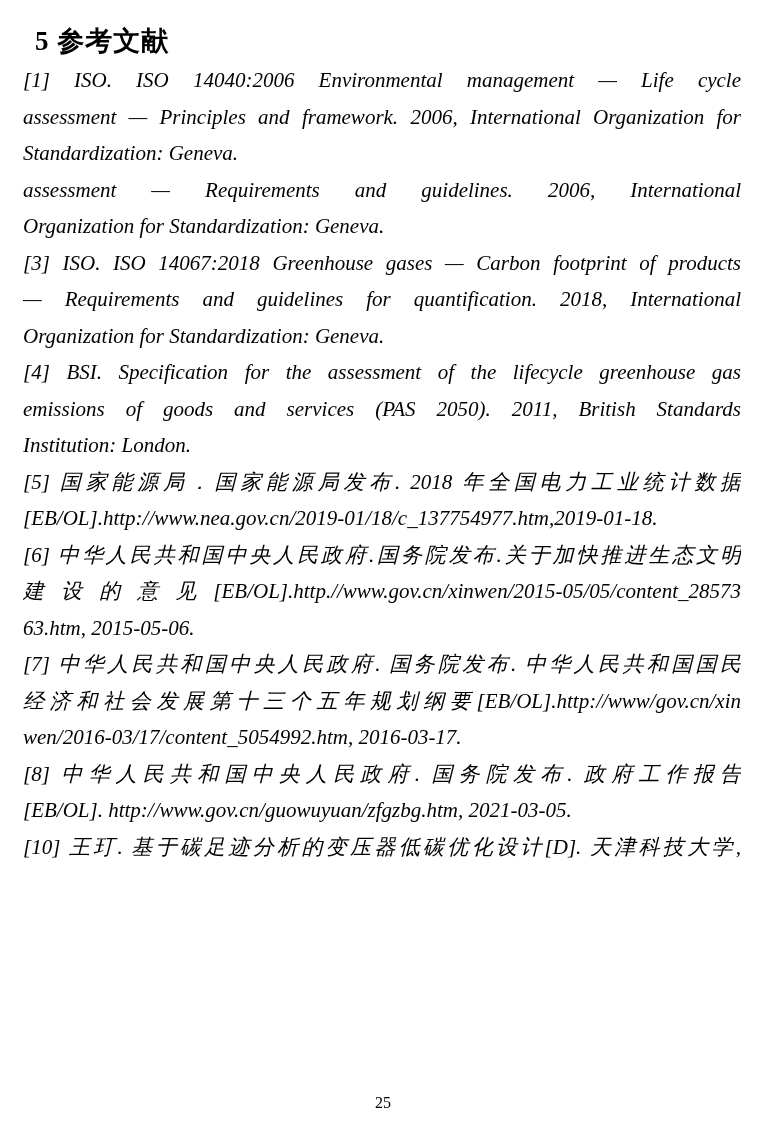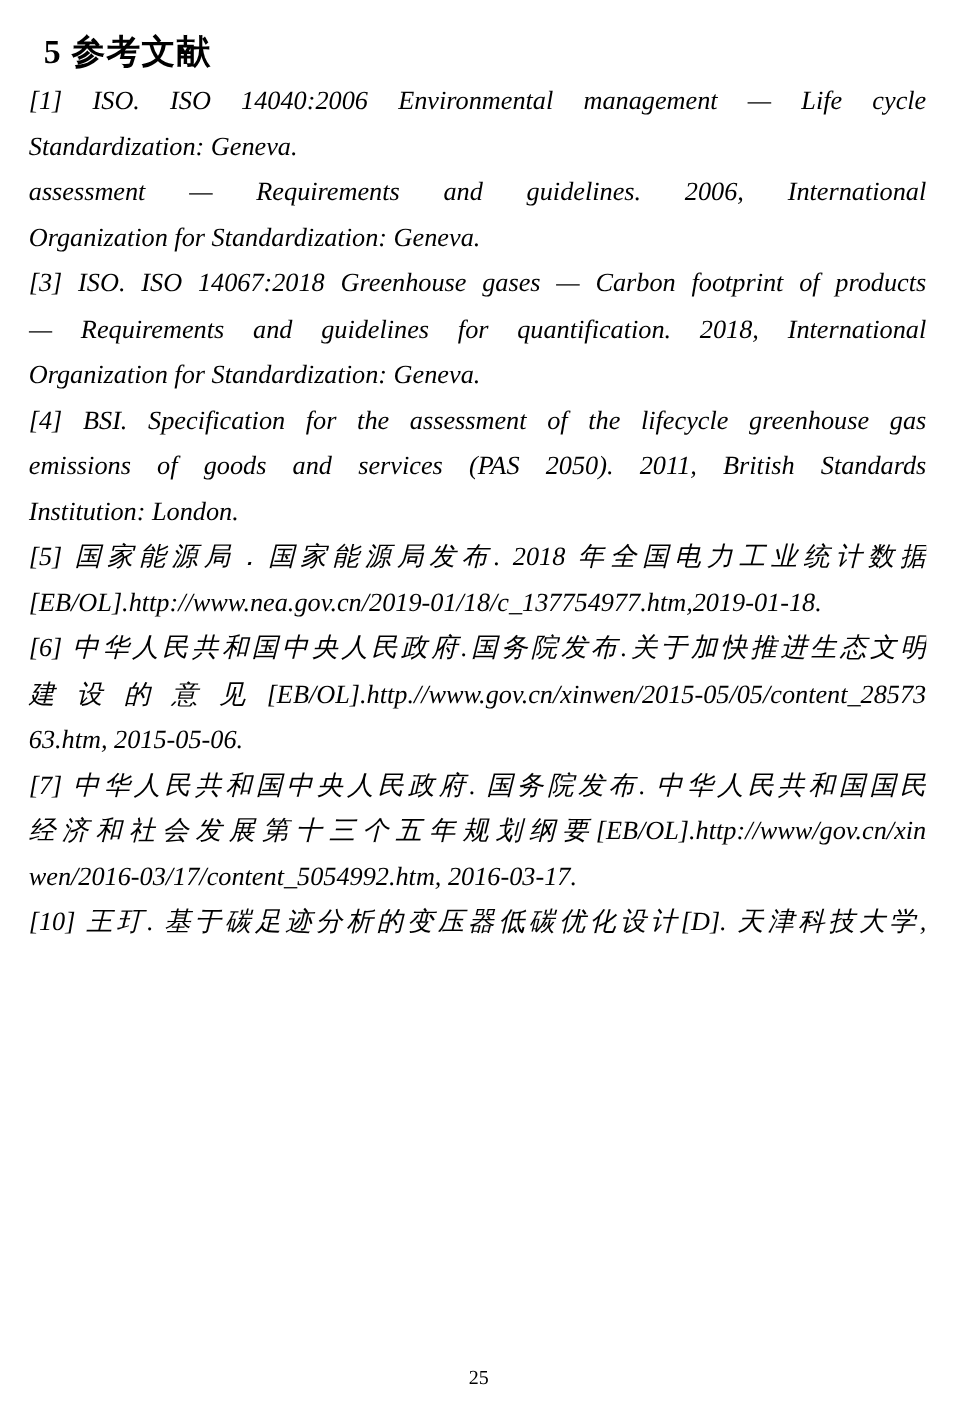--- a/index.html
+++ b/index.html
@@ -61,20 +61,21 @@
 <body>
 
 <main class="page">
 
   <h1 class="heading">5 参考文献</h1>
 
   <section class="refs">
 
     <p class="ref">
       <span class="ln j">[1] ISO. ISO 14040:2006 Environmental management — Life cycle</span>
+      <span class="ln j">assessment — Principles and framework. 2006, International Organization for</span>
       <span class="ln">Standardization: Geneva.</span>
     </p>
 
     <p class="ref">
       <span class="ln j">assessment — Requirements and guidelines. 2006, International</span>
       <span class="ln">Organization for Standardization: Geneva.</span>
     </p>
 
     <p class="ref">
       <span class="ln j">[3] ISO. ISO 14067:2018 Greenhouse gases — Carbon footprint of products</span>
@@ -98,20 +99,24 @@
       <span class="ln j">建设的意见[EB/OL].http.//www.gov.cn/xinwen/2015-05/05/content_28573</span>
       <span class="ln">63.htm, 2015-05-06.</span>
     </p>
 
     <p class="ref">
       <span class="ln j">[7] 中华人民共和国中央人民政府. 国务院发布. 中华人民共和国国民</span>
       <span class="ln j">经济和社会发展第十三个五年规划纲要[EB/OL].http://www/gov.cn/xin</span>
       <span class="ln">wen/2016-03/17/content_5054992.htm, 2016-03-17.</span>
     </p>
 
+    <p class="ref">
+      <span class="ln j">[8] 中华人民共和国中央人民政府. 国务院发布. 政府工作报告</span>
+      <span class="ln">[EB/OL]. http://www.gov.cn/guowuyuan/zfgzbg.htm, 2021-03-05.</span>
+    </p>
 
 
     <p class="ref">
       <span class="ln j">[10] 王玎. 基于碳足迹分析的变压器低碳优化设计[D]. 天津科技大学,</span>
     </p>
 
   </section>
 
   <footer class="pageno">25</footer>
 

